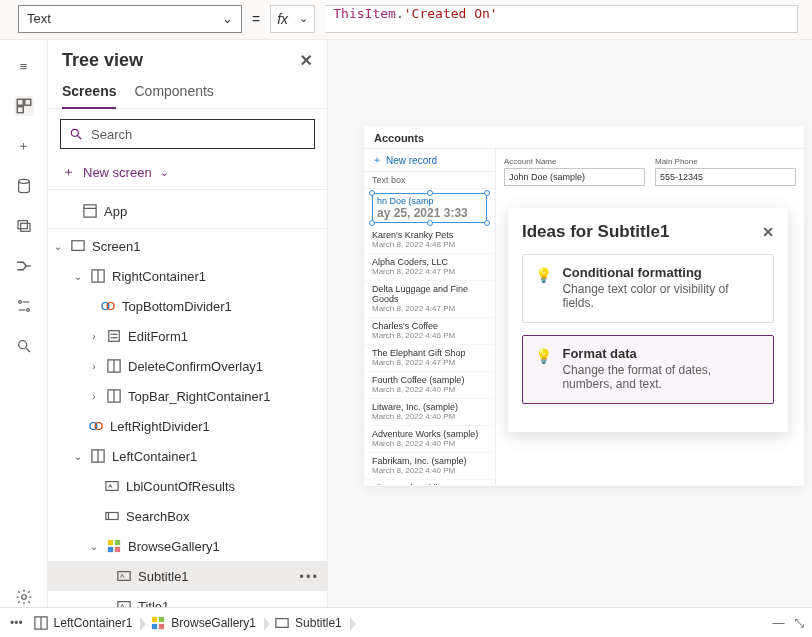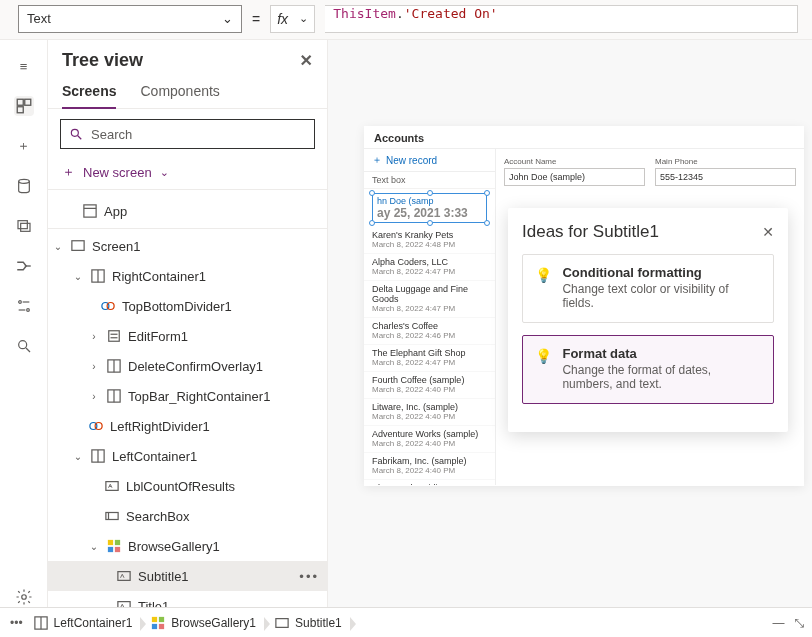--- a/index.html
+++ b/index.html
@@ -104,21 +104,21 @@
     display: flex;
     justify-content: space-between;
     align-items: center;
     padding: 10px 14px 6px 14px;
     font-size: 18px;
     font-weight: 600;
   }
   .close-x { font-size: 16px; color: #605e5c; cursor: pointer; }
   .tree-tabs {
     display: flex;
-    gap: 24px;
+    gap: 18px;
     padding: 0 14px;
     border-bottom: 1px solid #edebe9;
   }
   .tree-tab {
     padding: 6px 0 8px 0;
     font-size: 14px;
     color: #605e5c;
     cursor: pointer;
   }
   .tree-tab.active {
@@ -241,21 +241,21 @@
     position: absolute;
     left: 180px; top: 168px;
     width: 280px;
     background:#fff;
     box-shadow: 0 4px 18px rgba(0,0,0,0.15);
     border-radius: 2px;
     padding: 14px 14px 16px 14px;
   }
   .ideas-head {
     display:flex; justify-content:space-between; align-items:center;
-    font-size: 17px; font-weight:400; margin-bottom: 12px;
+    font-size: 17px; font-weight:700; margin-bottom: 12px;
   }
   .idea {
     border:1px solid #e1dfdd; border-radius:2px;
     padding: 10px 12px 12px 12px;
     display:flex; gap:10px; margin-bottom:12px;
   }
   .idea.active {
     border:1.5px solid #742774;
     background:#faf5fa;
   }

